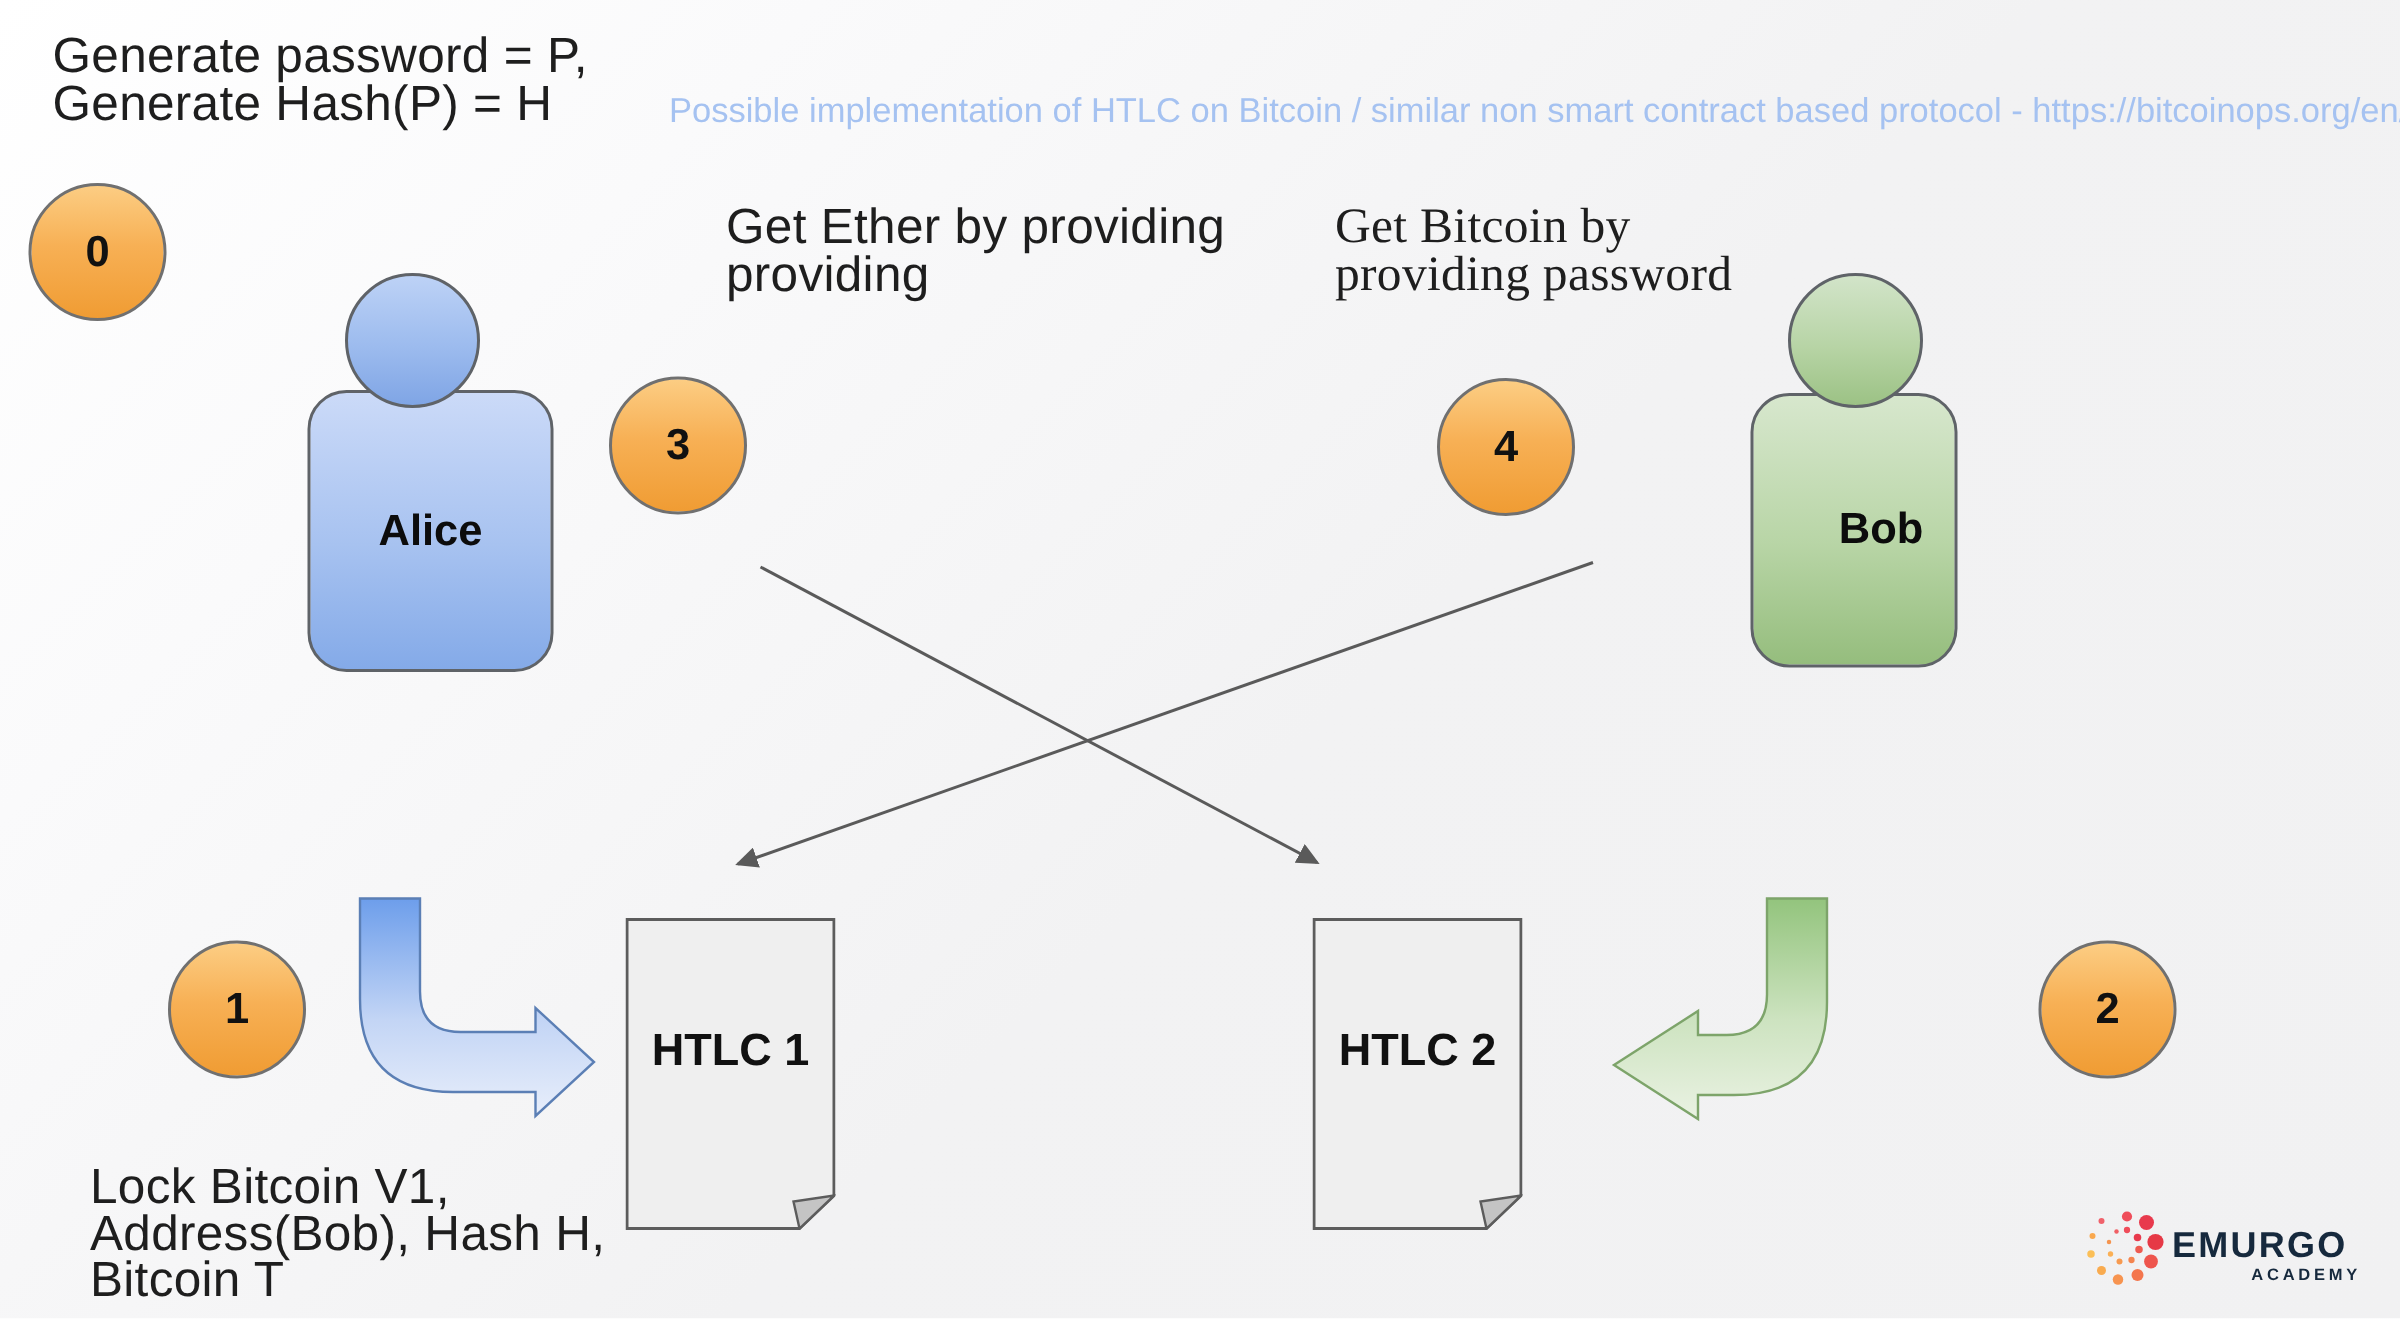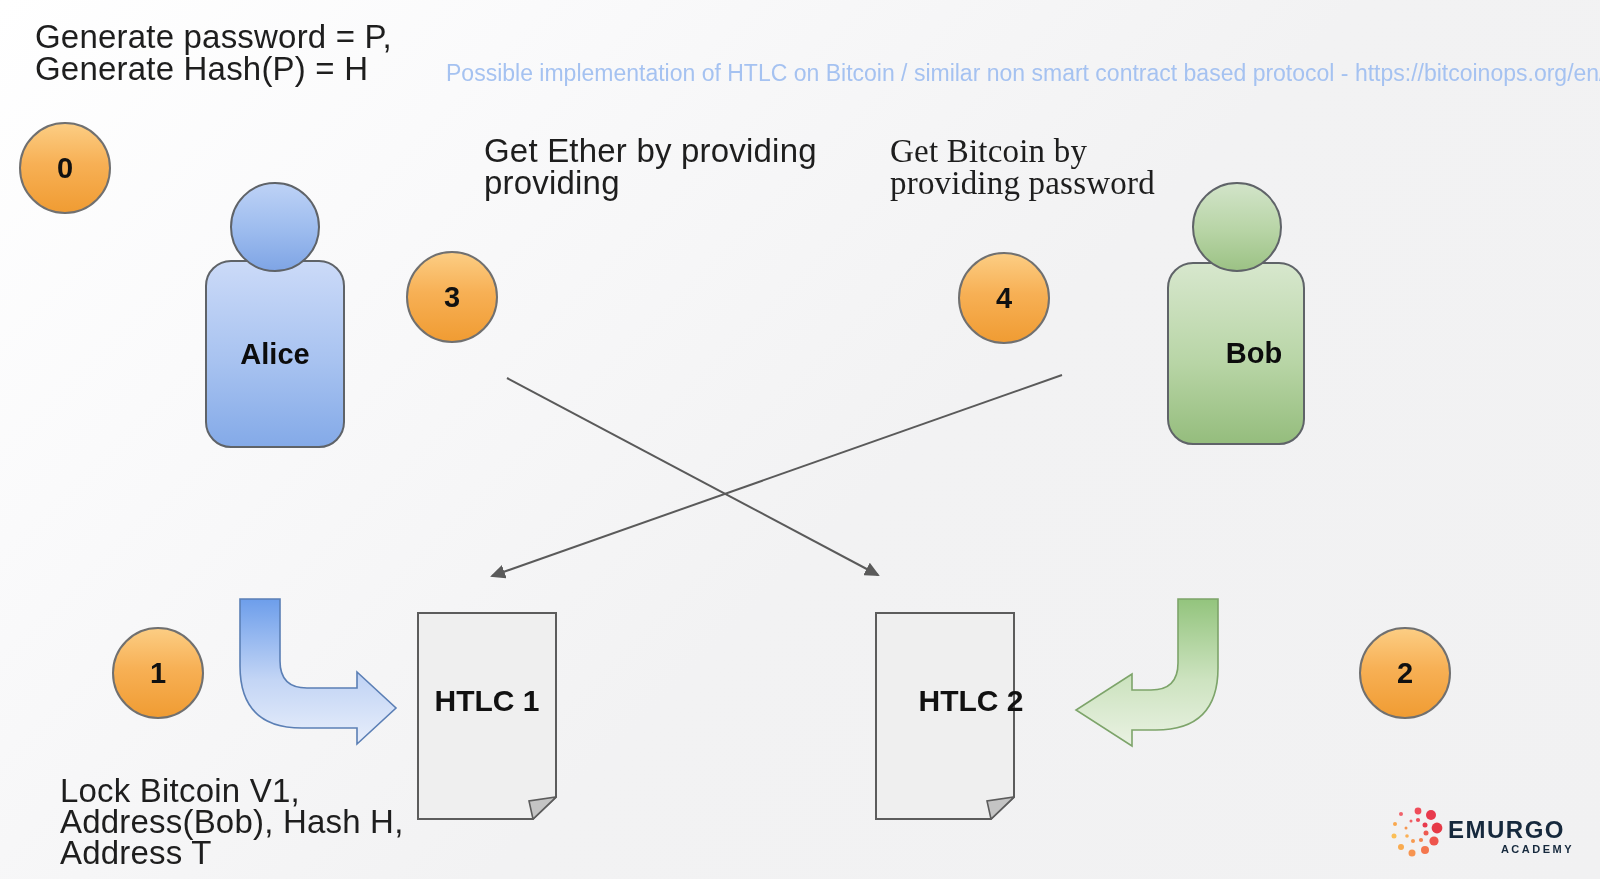--- a/index.html
+++ b/index.html
@@ -101,21 +101,21 @@
       <span>2</span>
     </div>
   <div class="step" style="left:406px;top:251px;">
       <span>3</span>
     </div>
   <div class="step" style="left:958px;top:252px;">
       <span>4</span>
     </div>
 
   <div class="person-head alice-head" style="left:230px;top:182px;"></div>
-  <div class="person-body alice-body" style="left:205px;top:260px;width:140px;height:188px;justify-content:center;">
+  <div class="person-body alice-body" style="left:205px;top:260px;width:164px;height:188px;justify-content:center;">
     <span>Alice</span>
   </div>
 
   <div class="person-head bob-head" style="left:1192px;top:182px;"></div>
   <div class="person-body bob-body" style="left:1167px;top:262px;width:138px;height:183px;padding-left:36px;">
     <span>Bob</span>
   </div>
 
   <div class="doc" style="left:417px;top:612px;">
     <svg width="140" height="208" viewBox="0 0 140 208">
@@ -123,27 +123,27 @@
       <path d="M139,185 L116,207 L112,189 Z" fill="#c4c4c4" stroke="#5c5c5c" stroke-width="1.6"></path>
     </svg>
     <div class="doc-label" style="width:140px;">HTLC 1</div>
   </div>
 
   <div class="doc" style="left:875px;top:612px;">
     <svg width="140" height="208" viewBox="0 0 140 208">
       <path d="M1,1 H139 V185 L116,207 H1 Z" fill="#efefef" stroke="#5c5c5c" stroke-width="2"></path>
       <path d="M139,185 L116,207 L112,189 Z" fill="#c4c4c4" stroke="#5c5c5c" stroke-width="1.6"></path>
     </svg>
-    <div class="doc-label" style="width:140px;padding-left:26px;">HTLC 2</div>
+    <div class="doc-label" style="width:140px;">HTLC 2</div>
   </div>
 
   <div class="txt" style="left:60px;top:775px;line-height:31px;">
     <div>Lock Bitcoin V1,</div>
     <div>Address(Bob), Hash H,</div>
-    <div>Address T</div>
+    <div>Bitcoin T</div>
   </div>
 
   <div class="logo">
     <svg width="196" height="62" viewBox="0 0 196 62">
       <g>
         <circle cx="30" cy="8" r="3.4" fill="#ef4d5a"></circle>
         <circle cx="43" cy="12" r="5" fill="#e83a4d"></circle>
         <circle cx="49" cy="25" r="5.4" fill="#e63946"></circle>
         <circle cx="46" cy="38" r="4.6" fill="#ee554d"></circle>
         <circle cx="37" cy="47" r="4" fill="#f4764d"></circle>

